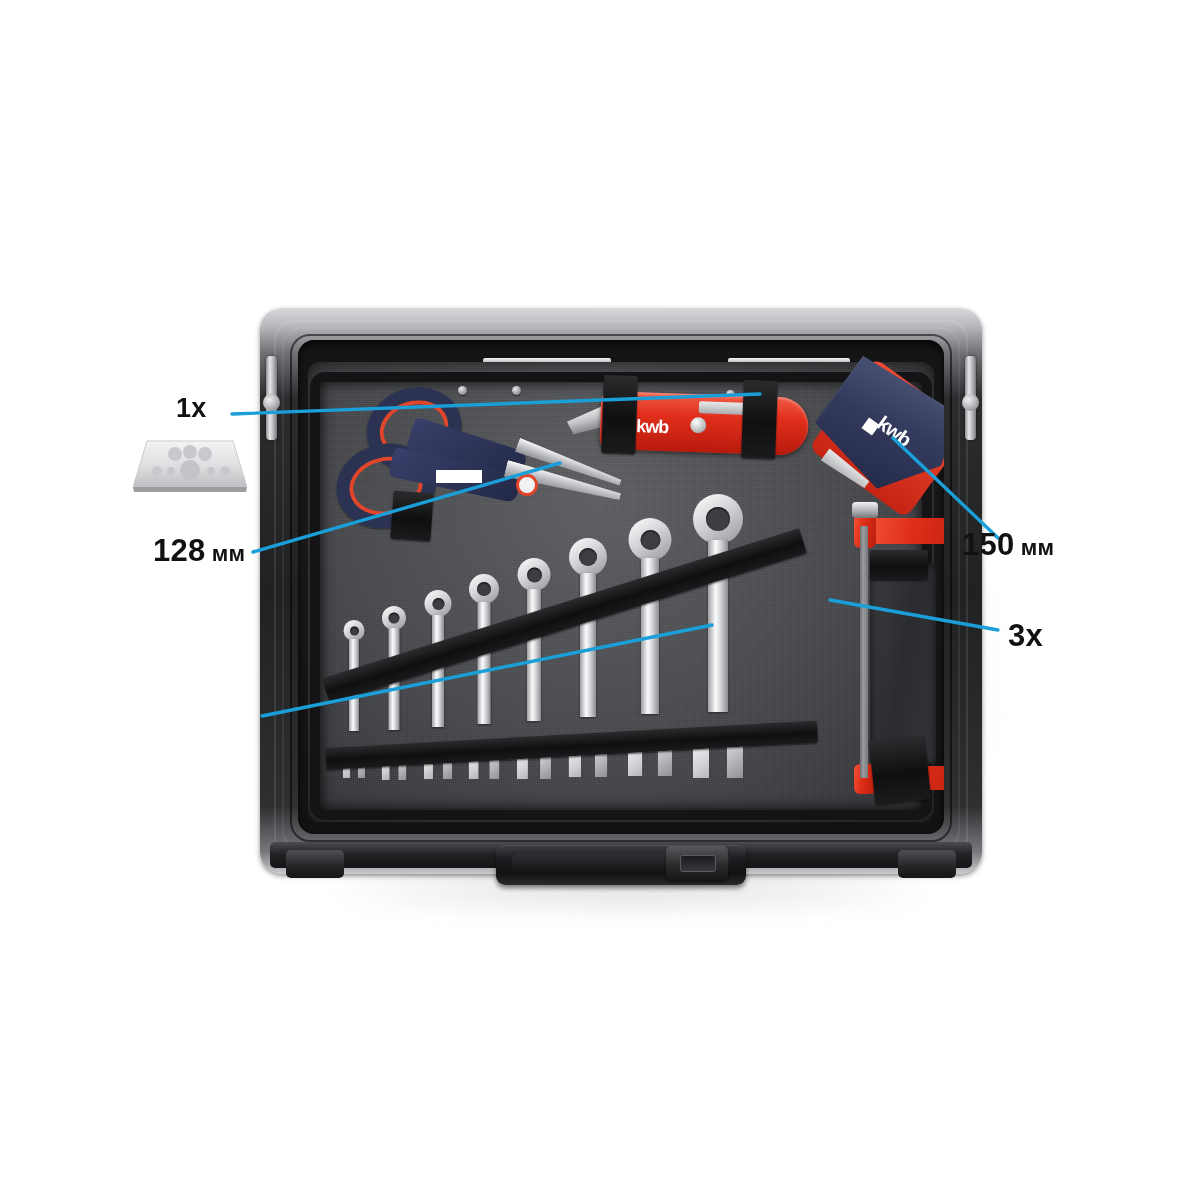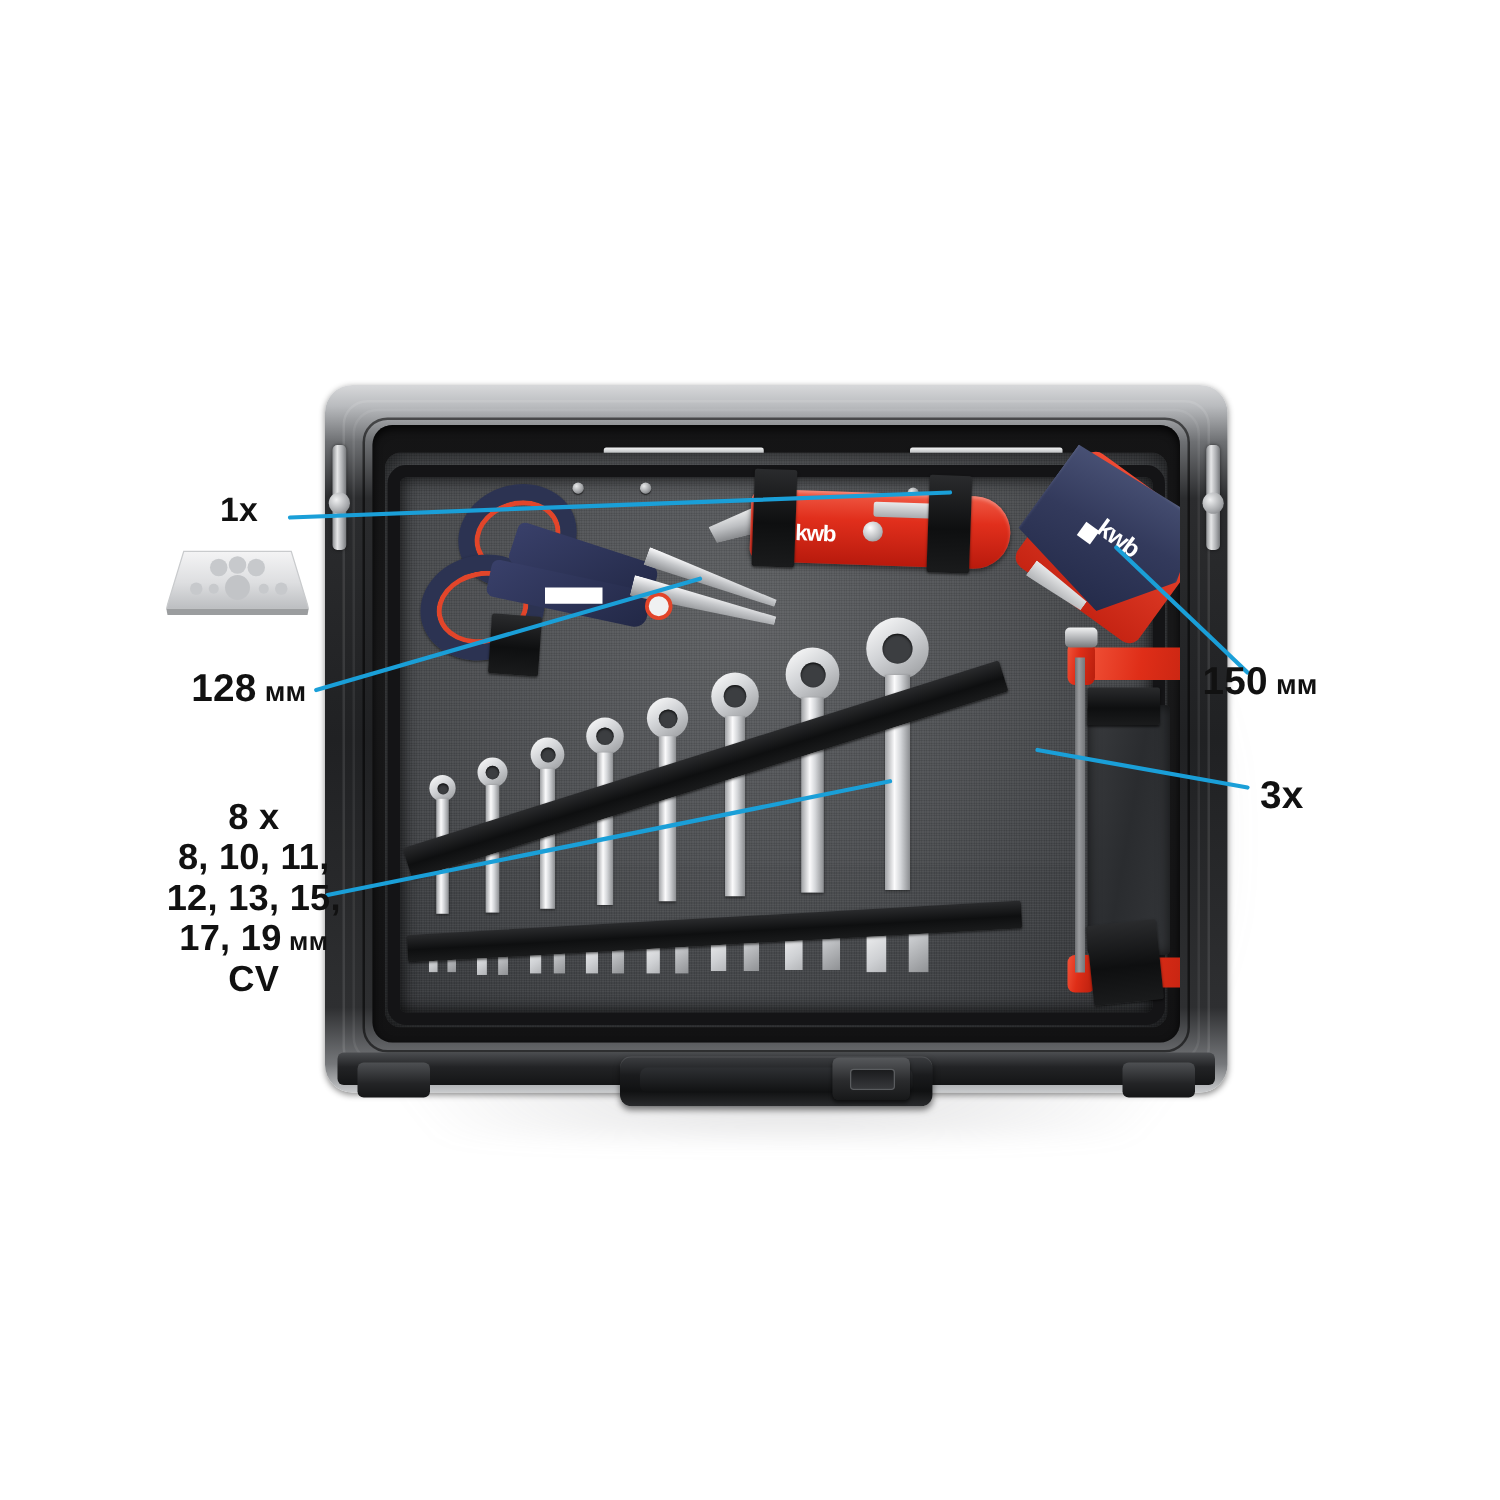--- a/index.html
+++ b/index.html
@@ -348,19 +348,18 @@
       <line x1="262" y1="716" x2="712" y2="625"></line>
       <line x1="998" y1="538" x2="893" y2="438"></line>
       <line x1="998" y1="630" x2="830" y2="600"></line>
     </g>
   </svg>
 
   <div class="anno" id="anno-1x">1x</div>
 
   <div class="anno" id="anno-195"><span>128</span><span class="unit"> мм</span></div>
 
-  <div class="anno" id="anno-wrench"><span>8 x</span><br><span>8, 10, 11,</span><br><span>12, 13, 15,</span><br><span>17, 19</span><span class="unit"> мм</span><br><span>CV</span></div>
 
   <div class="anno" id="anno-150"><span>150</span><span class="unit"> мм</span></div>
 
   <div class="anno" id="anno-3x">3x</div>
 
 </div>
 
 </body></html>

